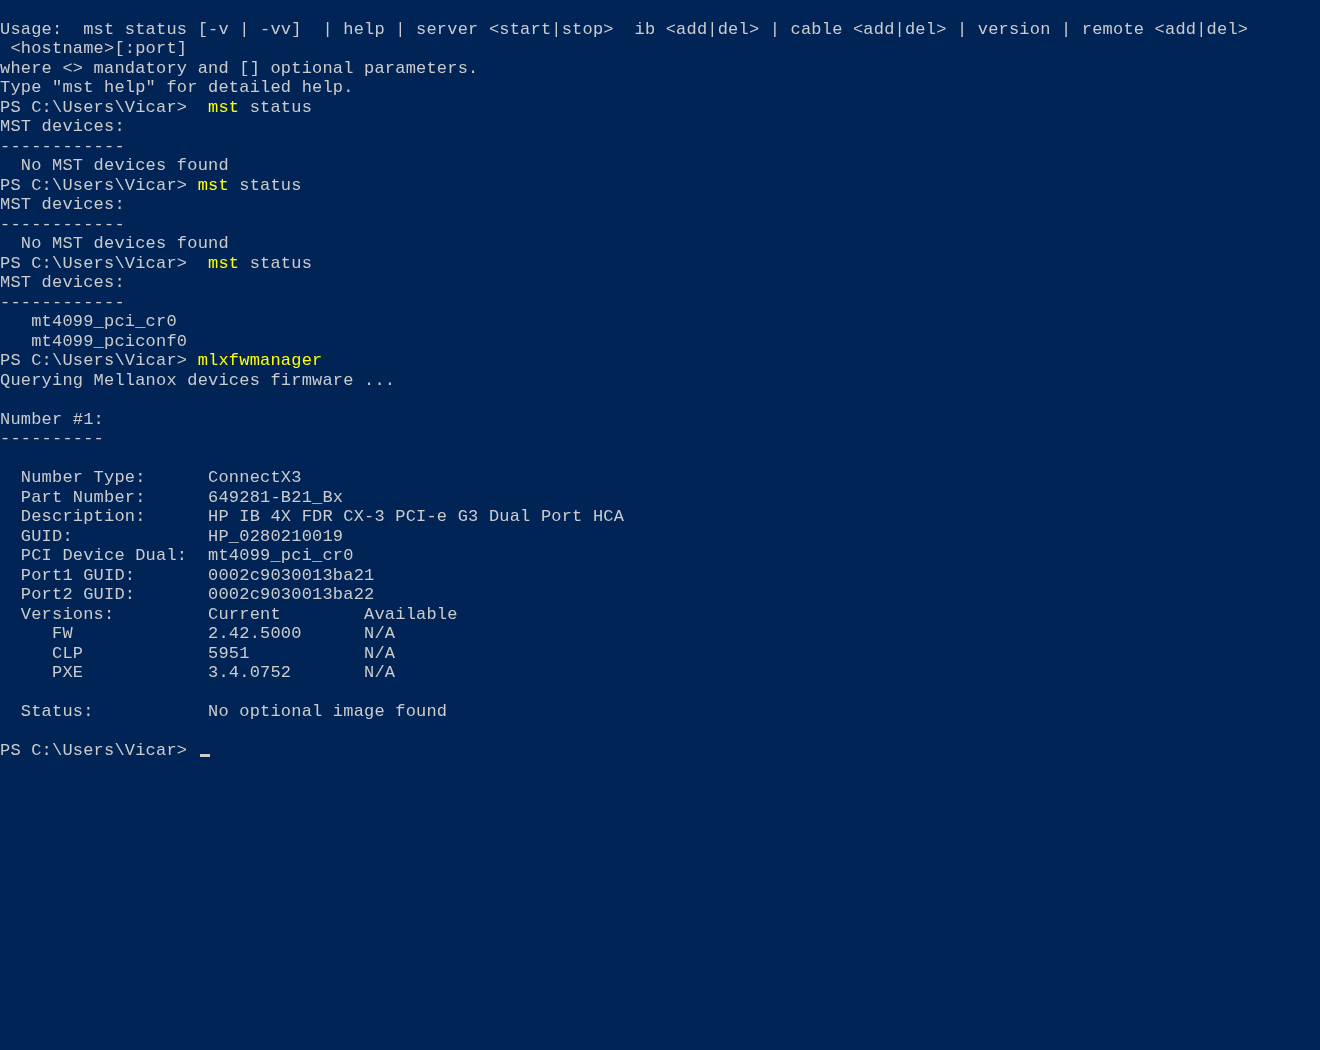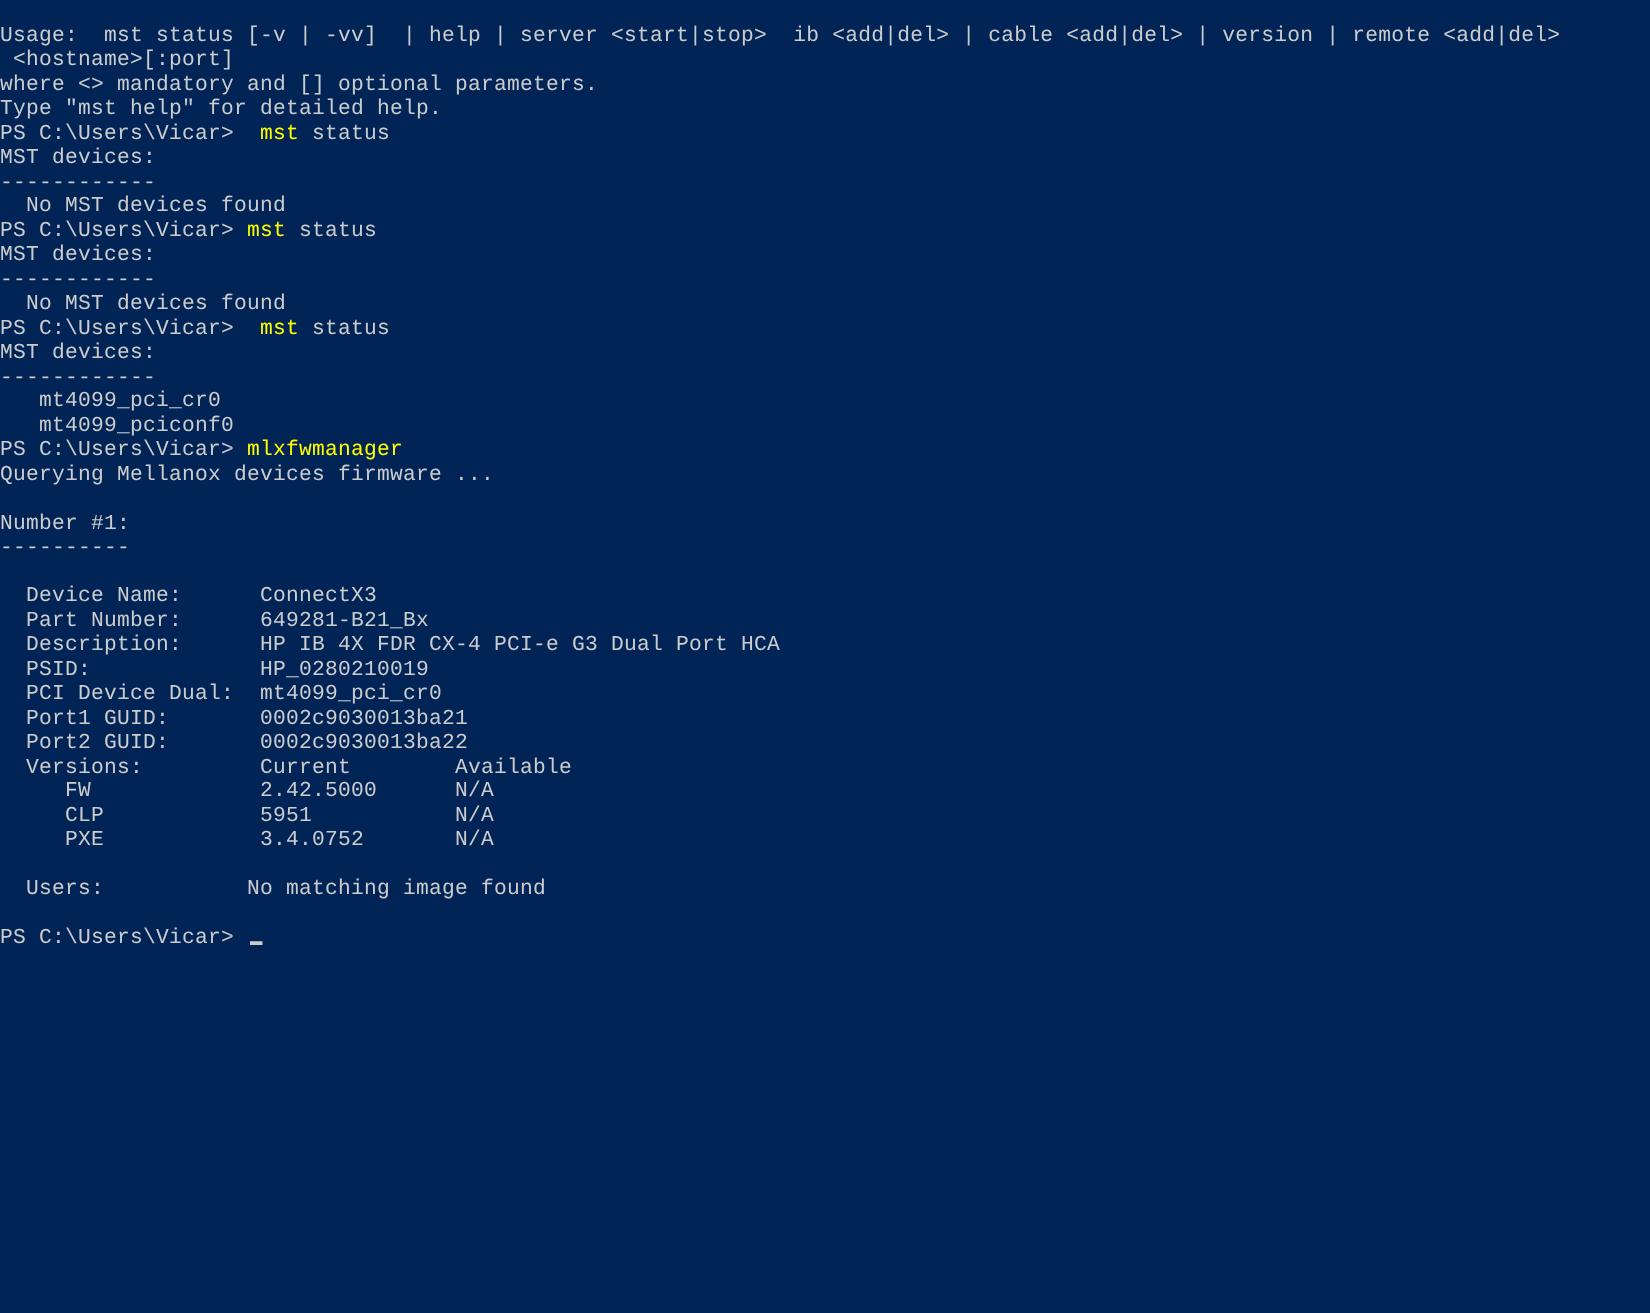--- a/index.html
+++ b/index.html
@@ -49,28 +49,28 @@
 <span>MST devices:</span>
 <span>------------</span>
 <span>   mt4099_pci_cr0</span>
 <span>   mt4099_pciconf0</span>
 <span>PS C:\Users\Vicar&gt; </span><span class="c-cmd">mlxfwmanager</span>
 <span>Querying Mellanox devices firmware ...</span>
 
 <span>Number #1:</span>
 <span>----------</span>
 
-<span>  Device Name:      ConnectX3</span>
+<span>  Number Type:      ConnectX3</span>
 <span>  Part Number:      649281-B21_Bx</span>
-<span>  Description:      HP IB 4X FDR CX-4 PCI-e G3 Dual Port HCA</span>
-<span>  PSID:             HP_0280210019</span>
+<span>  Description:      HP IB 4X FDR CX-3 PCI-e G3 Dual Port HCA</span>
+<span>  GUID:             HP_0280210019</span>
 <span>  PCI Device Dual:  mt4099_pci_cr0</span>
 <span>  Port1 GUID:       0002c9030013ba21</span>
 <span>  Port2 GUID:       0002c9030013ba22</span>
 <span>  Versions:         Current        Available</span>
 <span>     FW             2.42.5000      N/A</span>
 <span>     CLP            5951           N/A</span>
 <span>     PXE            3.4.0752       N/A</span>
 
-<span>  Users:           No matching image found</span>
+<span>  Status:           No optional image found</span>
 
 <span>PS C:\Users\Vicar&gt; </span><span class="cursor"></span>
 </div>
 
 </body></html>

